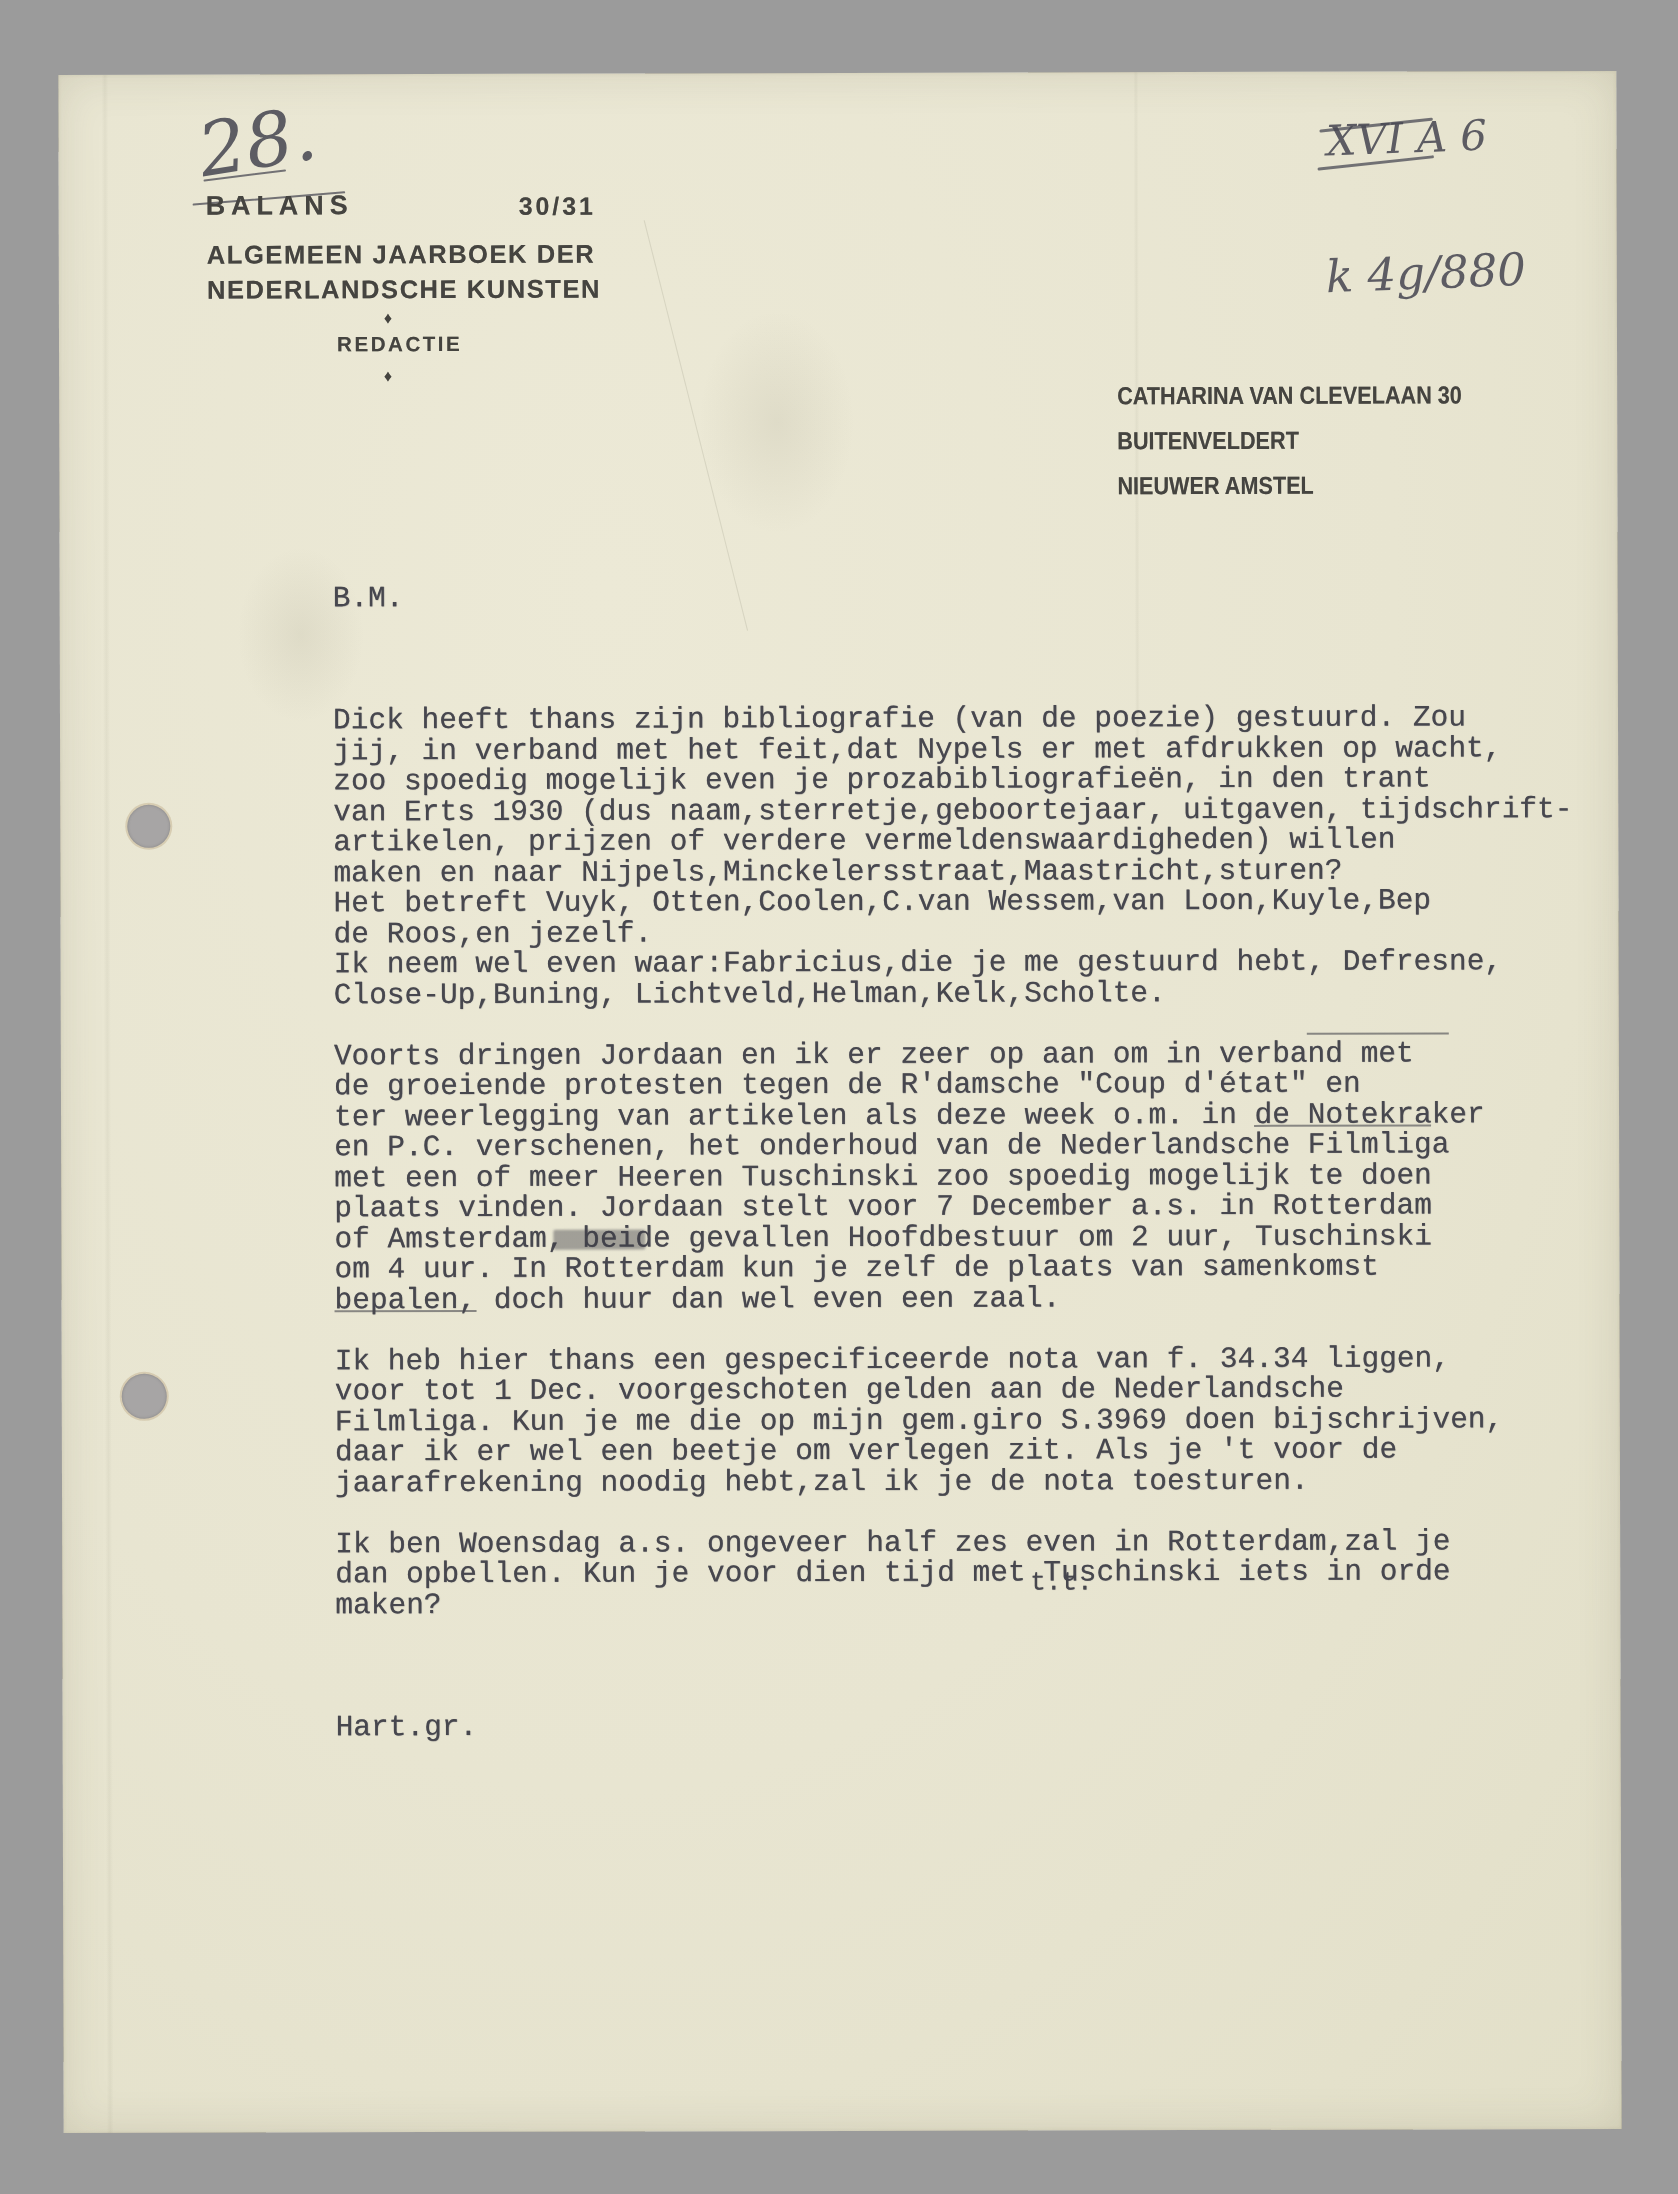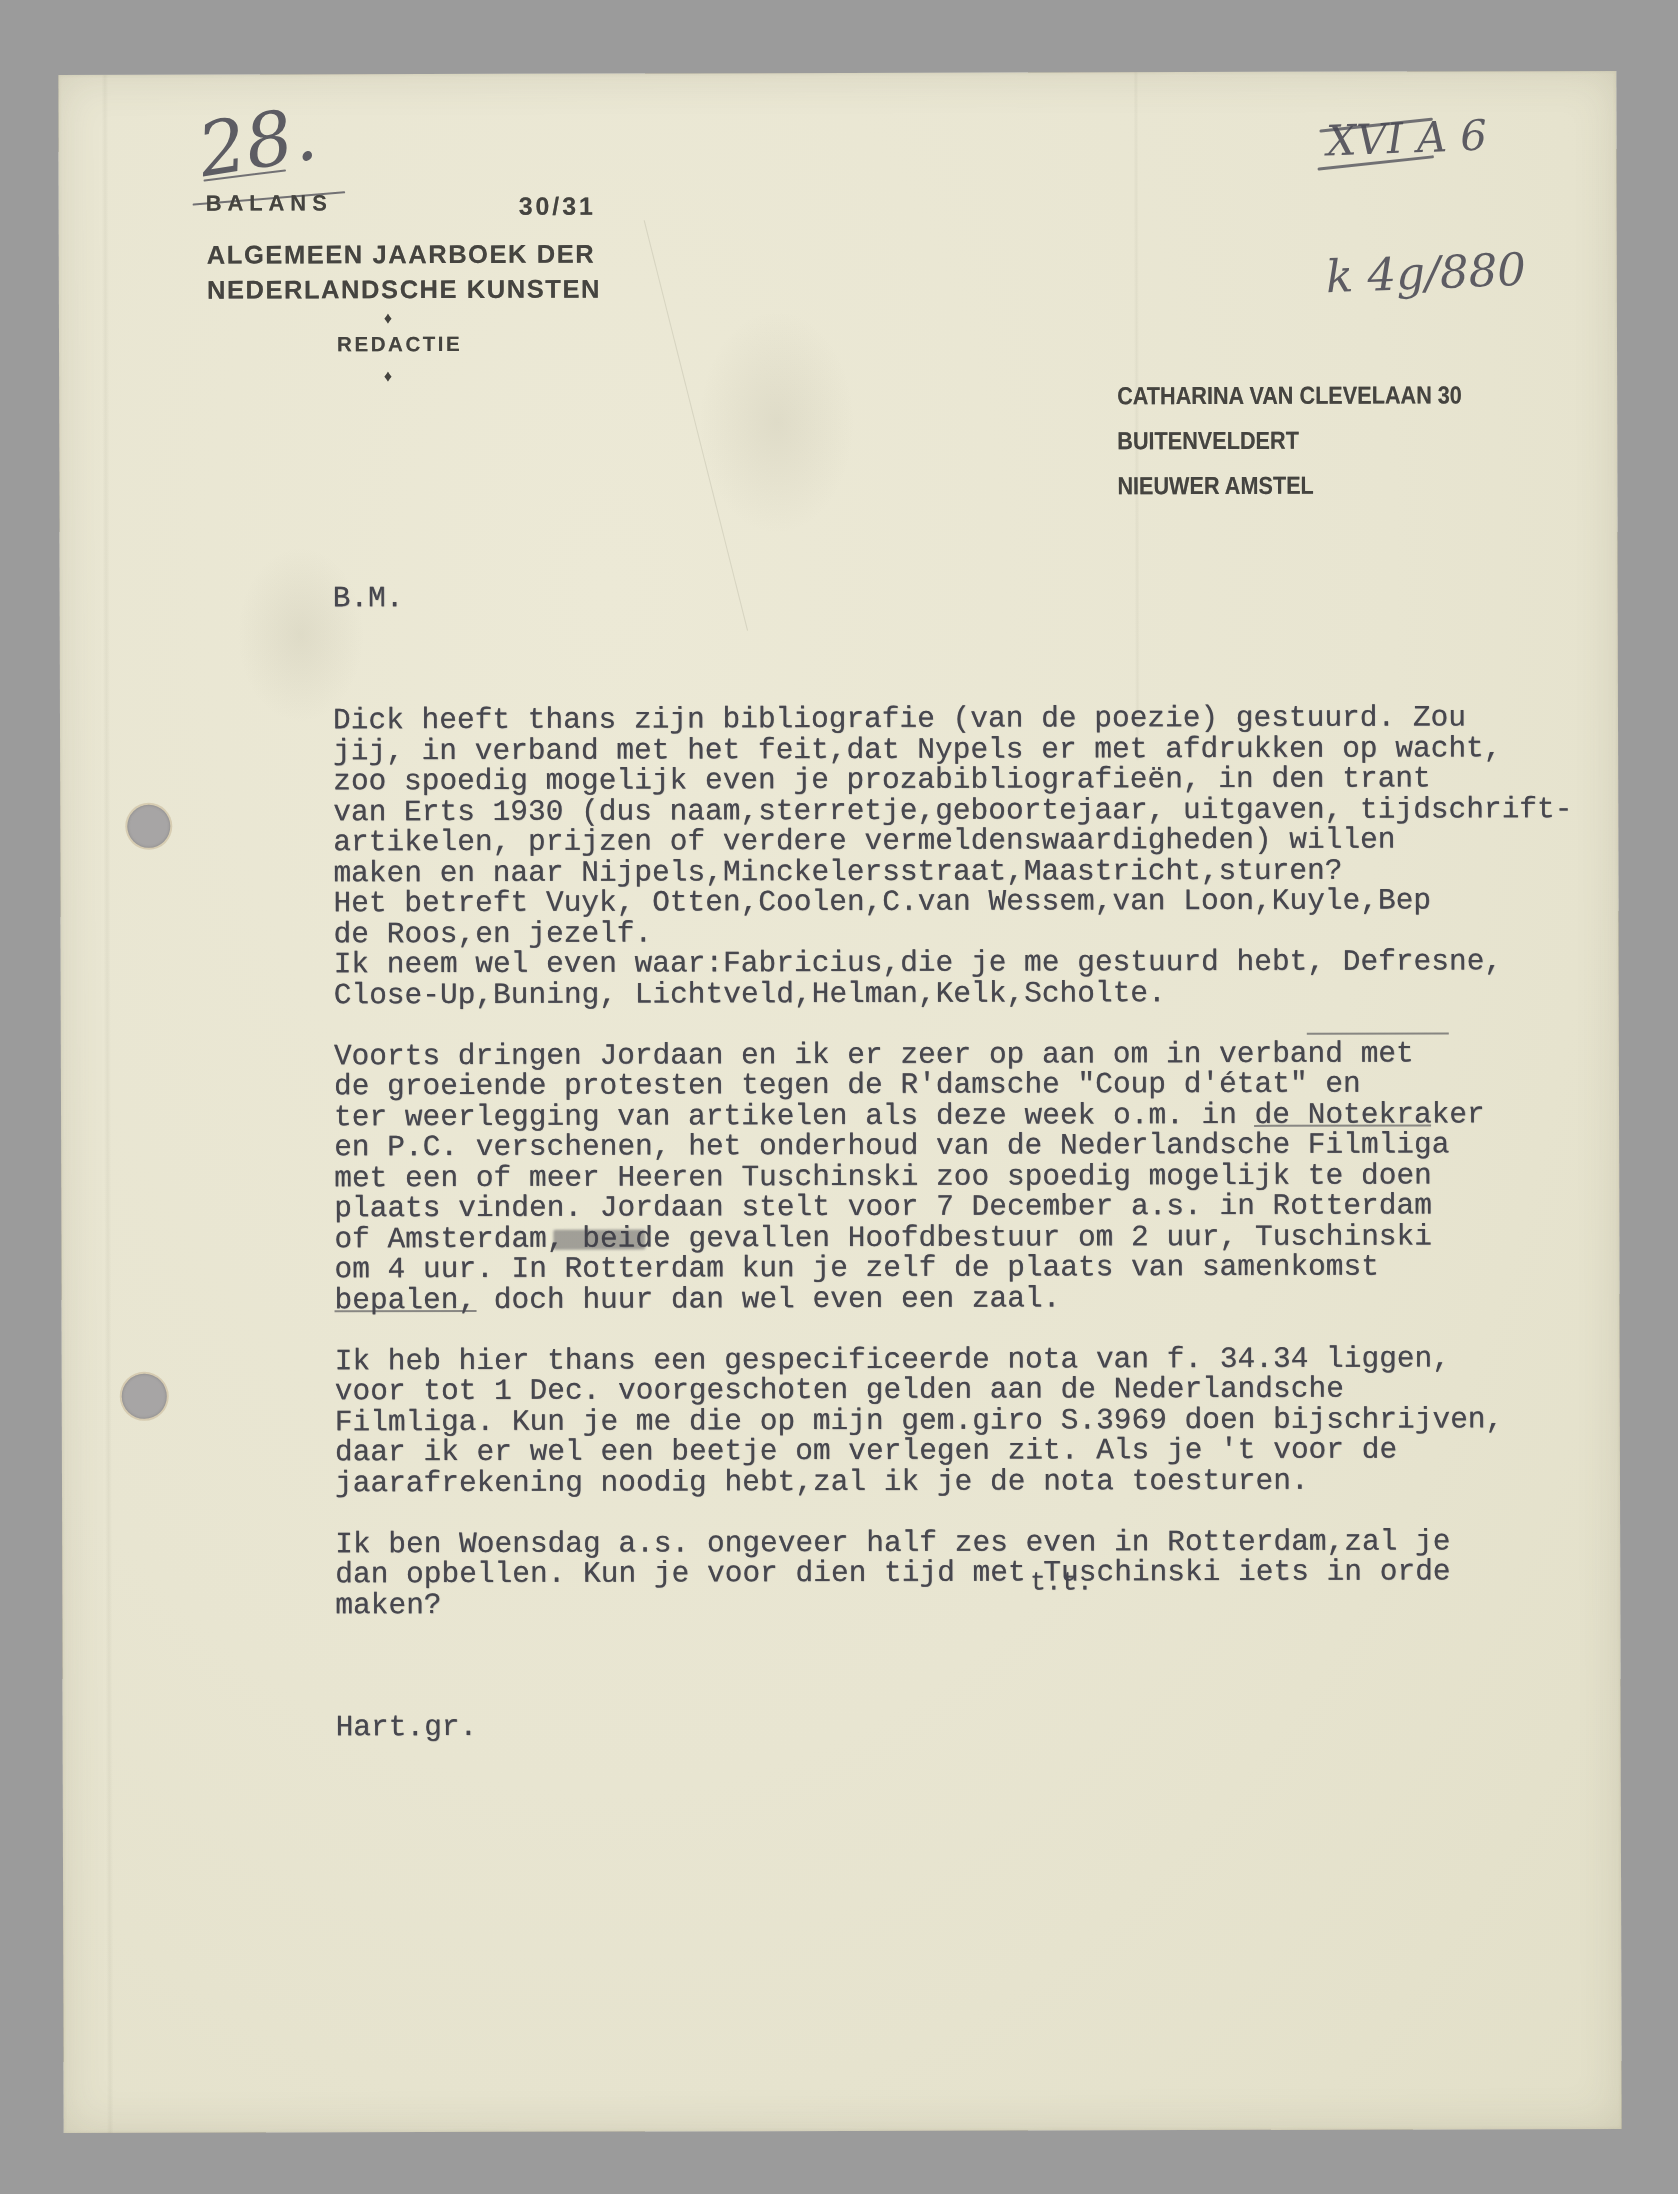--- a/index.html
+++ b/index.html
@@ -12,21 +12,21 @@
          transform:rotate(-0.15deg);}
   .crease{position:absolute;background:linear-gradient(to right, rgba(90,90,70,0), rgba(90,90,70,.06), rgba(90,90,70,0));}
   .scratch{position:absolute;width:1px;background:rgba(90,90,70,.14);transform-origin:top left;}
   .smudge{position:absolute;border-radius:50%;
           background:radial-gradient(ellipse, rgba(115,110,88,.10) 0%, rgba(115,110,88,0) 70%);}
   .punch-hole{position:absolute;border-radius:50%;background:#a7a5a5;
               box-shadow:0 0 0 2px rgba(150,115,65,.22), inset 0 0 2.9px rgba(70,70,70,.35);}
   
   .printed{position:absolute;color:#454440;font-weight:bold;white-space:nowrap;
            text-shadow:0 0 0.5px rgba(70,68,60,.5);}
-  .lh-name{left:147px;top:116px;font-size:22px;letter-spacing:5.9px;}
+  .lh-name{left:147px;top:116px;font-size:27px;letter-spacing:5.9px;}
   .lh-year{left:460px;top:118px;font-size:25px;letter-spacing:2.9px;}
   .lh-org1{left:148px;top:166px;font-size:25.6px;letter-spacing:1.5px;}
   .lh-org2{left:148px;top:201px;font-size:25.6px;letter-spacing:1.5px;}
   .lh-diamond1{left:325px;top:235px;font-size:15.7px;color:#454440;}
   .lh-diamond2{left:325px;top:293px;font-size:15.7px;color:#454440;}
   .lh-dept{left:278px;top:258px;font-size:20.6px;letter-spacing:2.5px;}
   .addr{left:1058px;top:301px;font-size:24.6px;line-height:45px;letter-spacing:0px;
         transform:scaleX(.88);transform-origin:left top;}
   
   .pencil{position:absolute;color:#4a4a54;font-family:"DejaVu Serif",serif;font-style:italic;

